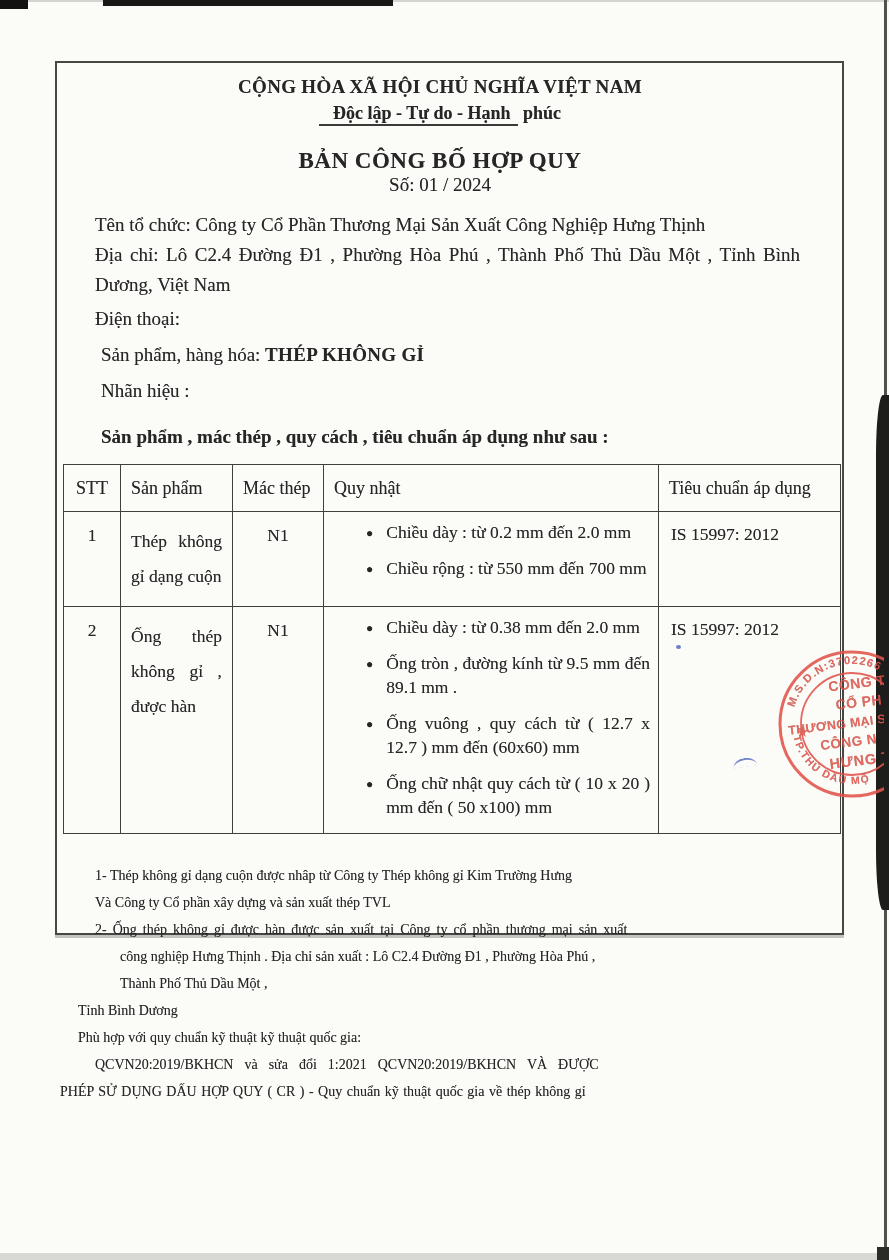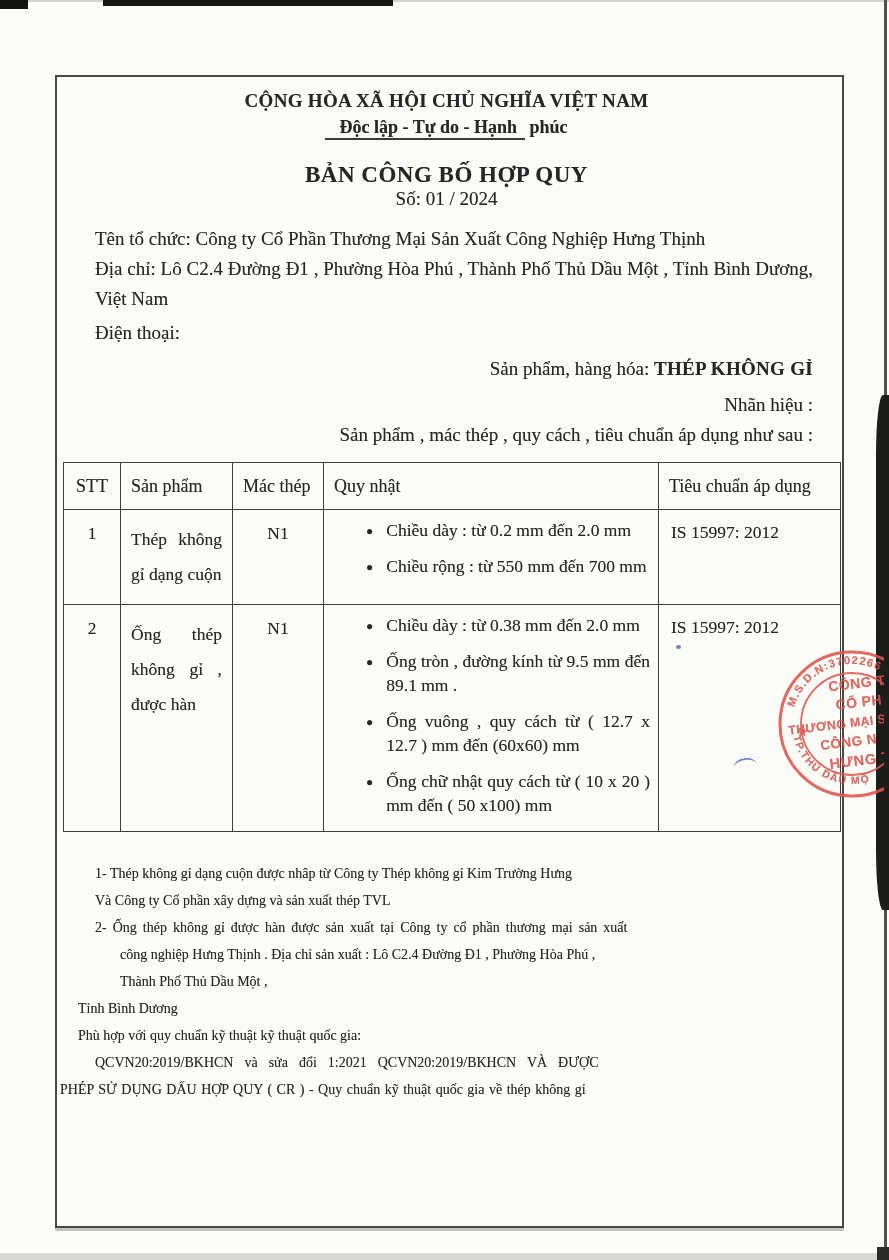--- a/index.html
+++ b/index.html
@@ -12,38 +12,38 @@
   .art{position:absolute;}
   .m-topline{left:28px;top:0;width:861px;height:2px;background:#d4d4d0;}
   .m-tl{left:0;top:0;width:28px;height:9px;background:#121210;}
   .m-topbar{left:103px;top:0;width:290px;height:6px;background:#171715;}
   .m-rline{left:884px;top:0;width:3px;height:1260px;background:#50504c;}
   .m-rband{left:876px;top:395px;width:13px;height:515px;background:#1d1d1b;border-radius:7px 0 0 7px / 60px 0 0 60px;}
   .m-bstrip{left:0;top:1253px;width:889px;height:7px;background:#d8d8d4;}
   .m-bsq{left:877px;top:1247px;width:12px;height:13px;background:#2b2b28;}
 
   .frame{
-    position:absolute;left:55px;top:75px;width:789px;height:1153px;
+    position:absolute;left:55px;top:61px;width:789px;height:874px;
     border:2px solid #474744;box-sizing:border-box;
     box-shadow:0 3px 0 rgba(110,110,105,.4);
-    padding:0 27px 0 21px;
+    padding:0 40px 0 21px;
   }
   .nat{margin-top:13px;text-align:center;font-weight:bold;font-size:19px;letter-spacing:.3px;}
   .motto{margin-top:5px;text-align:center;font-weight:bold;font-size:18px;}
   .motto .ul{border-bottom:2.2px solid #3a3a38;padding:0 8px 1px 14px;}
   .doc-title{margin-top:24px;text-align:center;font-weight:bold;font-size:23px;letter-spacing:.5px;}
   .doc-no{text-align:center;font-size:19px;}
 
   .p{font-size:19px;line-height:30px;margin:0 2px 0 17px;text-align:justify;}
   .p.org{margin-top:14px;}
   .p.phone{margin-top:4px;text-align:left;}
-  .p.prod,.p.brand,.p.lead{margin-left:23px;text-align:right;}
+  .p.prod,.p.brand,.p.lead{margin-left:23px;text-align:left;}
   .p.prod{margin-top:6px;}
   .p.brand{margin-top:6px;}
-  .p.lead{margin-top:0;}
+  .p.lead{margin-top:16px;font-weight:bold;}
   .p .bold{font-weight:bold;letter-spacing:.3px;}
 
   table.spec-table{border-collapse:collapse;table-layout:fixed;width:777px;margin:12px 0 4px -15px;font-size:17.5px;}
   .spec-table col.c1{width:57px;}  .spec-table col.c2{width:112px;}
   .spec-table col.c3{width:91px;}  .spec-table col.c4{width:335px;}
   .spec-table col.c5{width:182px;}
   .spec-table th,.spec-table td{border:1.6px solid #3f3f3c;}
   .spec-table th{height:42px;font-weight:normal;font-size:18px;text-align:left;padding:2px 10px;}
   .spec-table th.cen{text-align:center;padding:2px 2px;}
   .spec-table td{vertical-align:top;}

